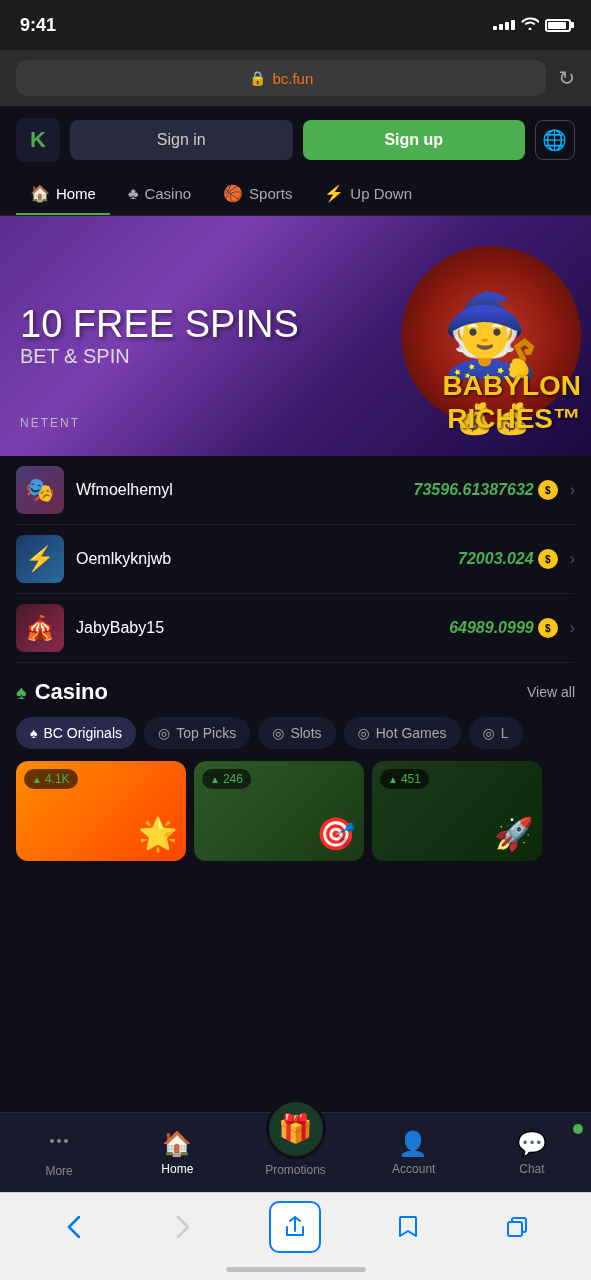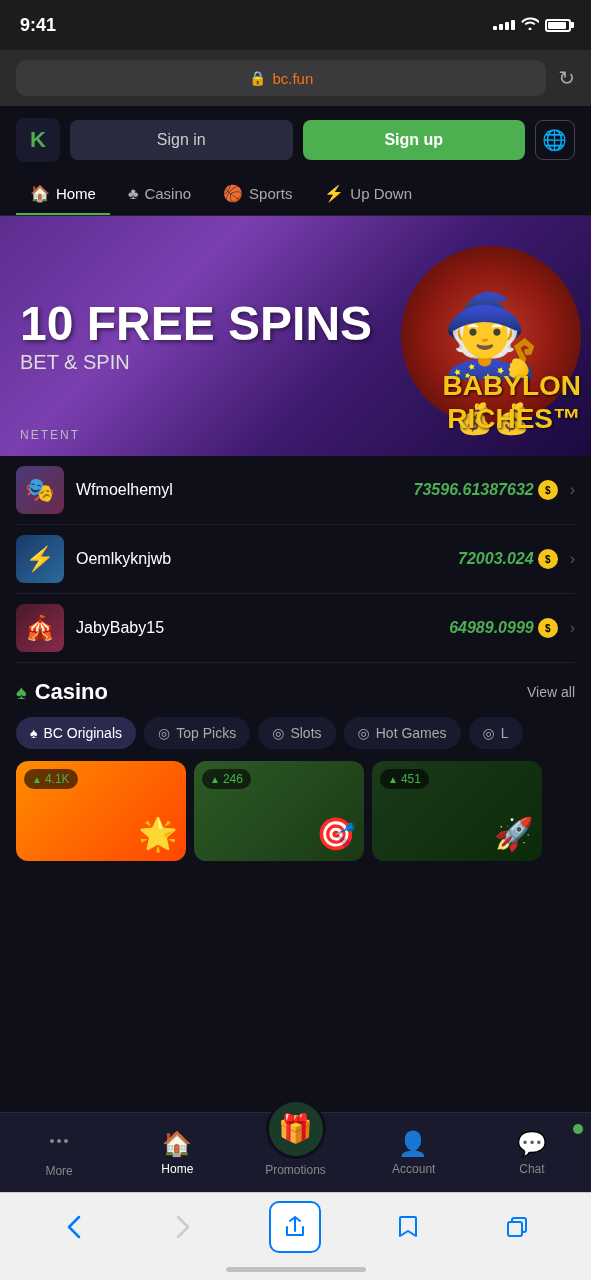--- a/index.html
+++ b/index.html
@@ -190,34 +190,34 @@
       position: relative;
       overflow: hidden;
       display: flex;
       align-items: center;
       padding: 20px;
     }
     .banner-text {
       z-index: 2;
     }
     .banner-title {
-      font-size: 48px;
-      font-weight: 700;
+      font-size: 38px;
+      font-weight: 400;
       color: #fff;
       line-height: 1.1;
       text-shadow: 2px 2px 4px rgba(0,0,0,0.5);
     }
     .banner-subtitle {
       font-size: 20px;
       font-weight: 400;
       color: #ddd;
     }
     .banner-brand {
       position: absolute;
-      bottom: 14px;
+      bottom: 26px;
       left: 20px;
       font-size: 12px;
       color: #bbb;
       letter-spacing: 2px;
       text-align: center;
     }
     .banner-image {
       position: absolute;
       right: 0;
       top: 0;

